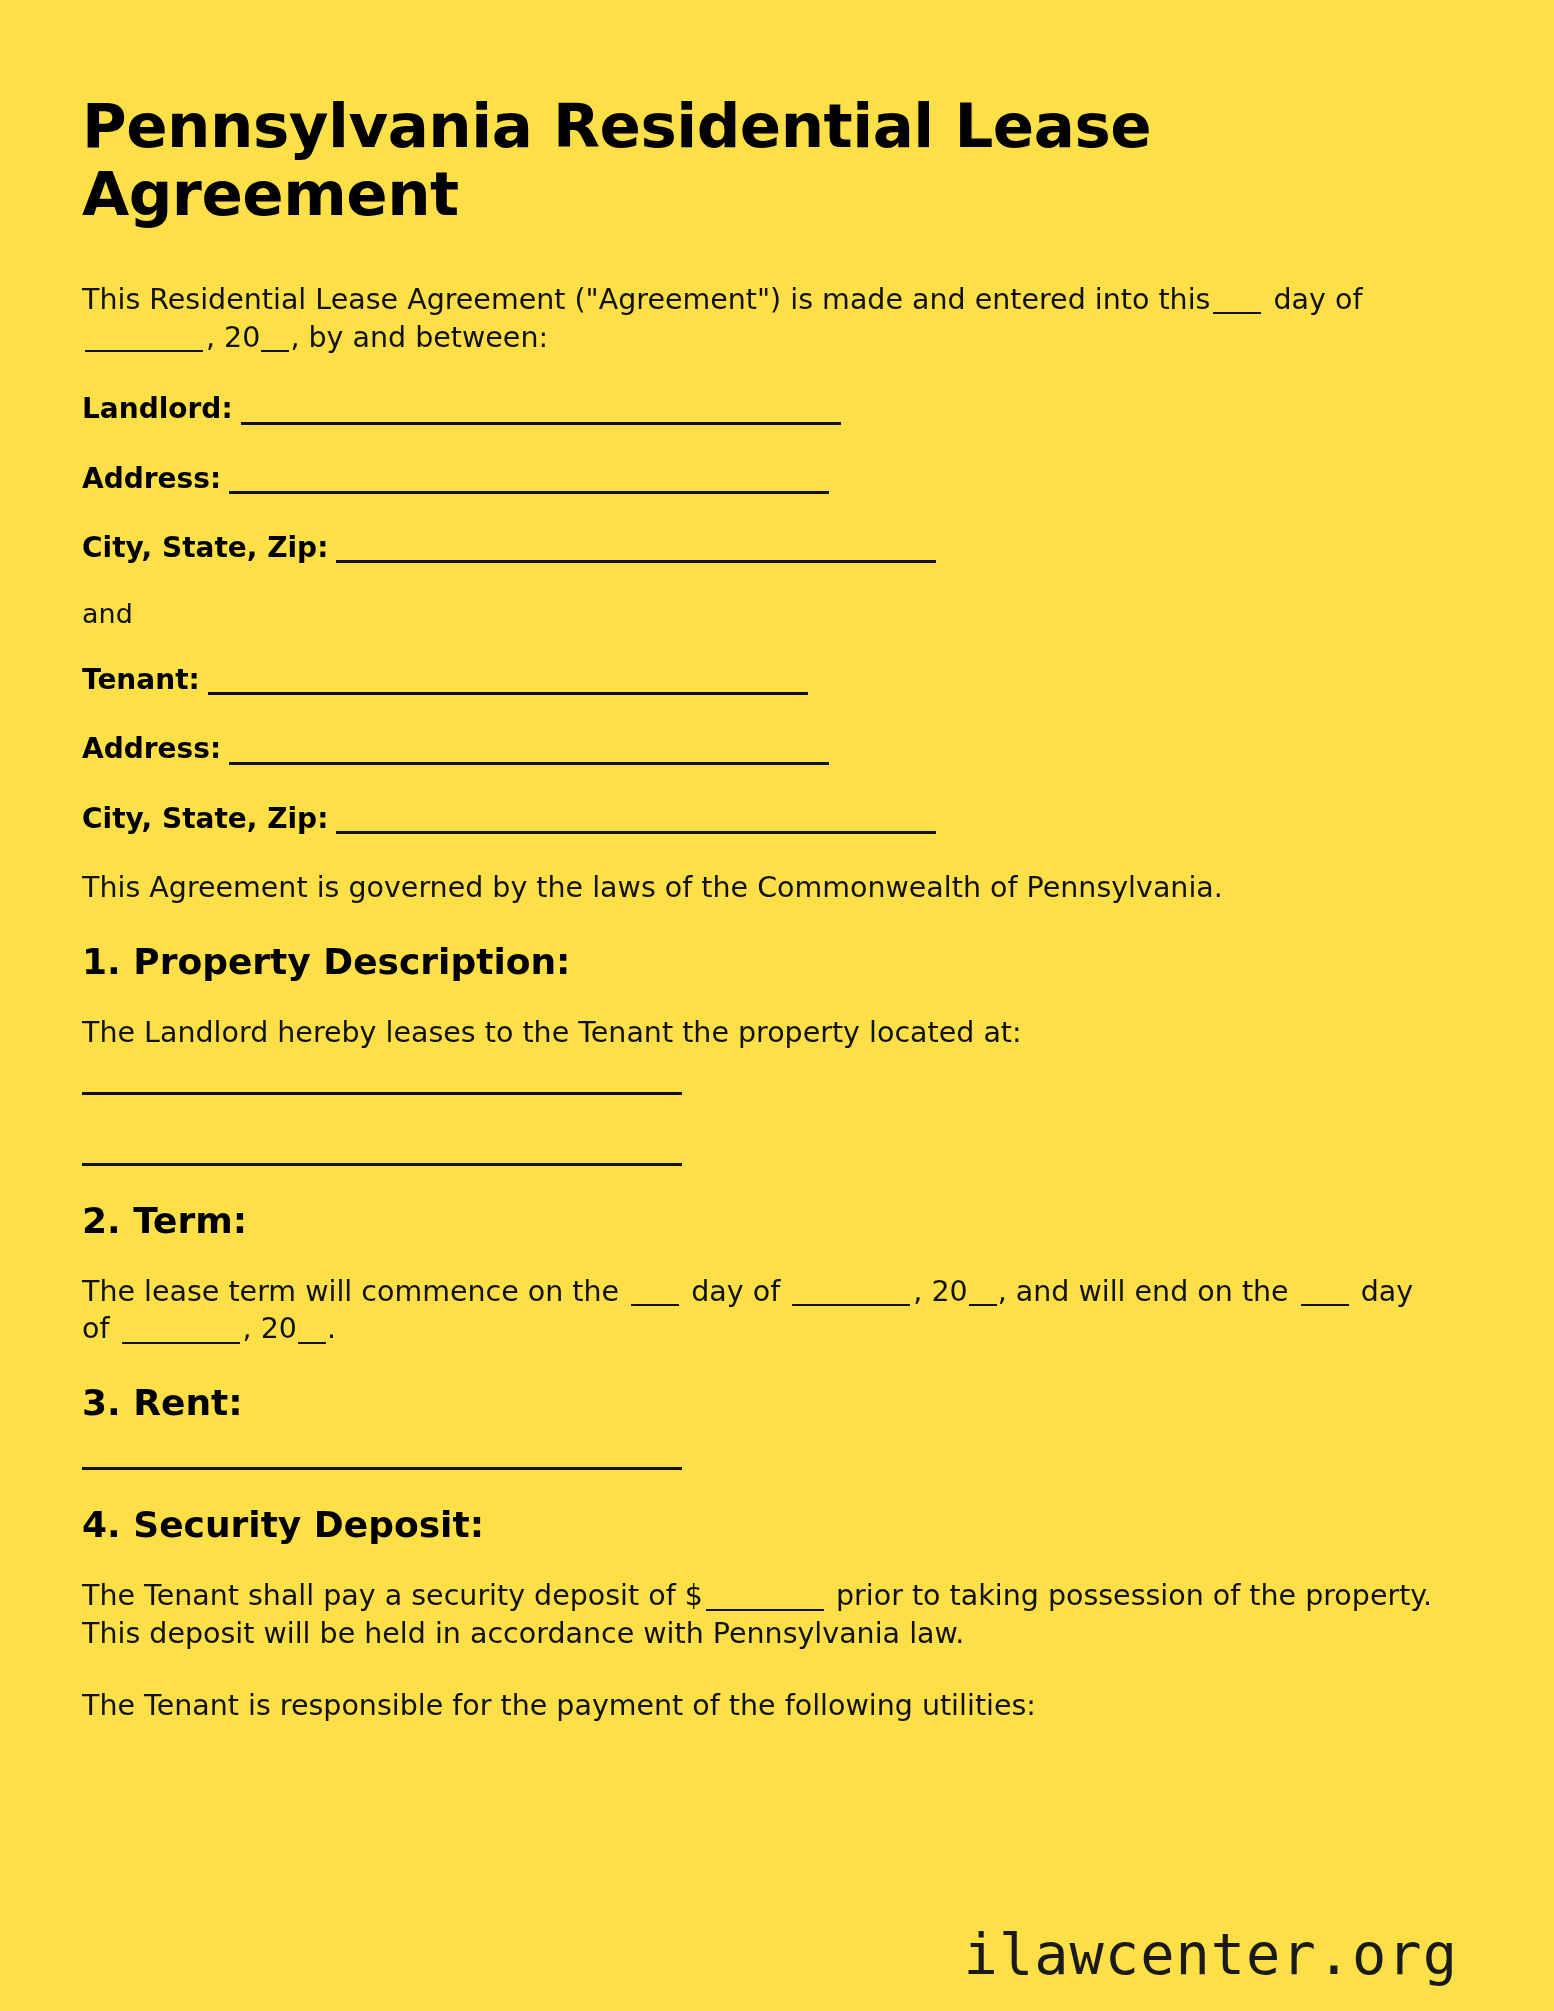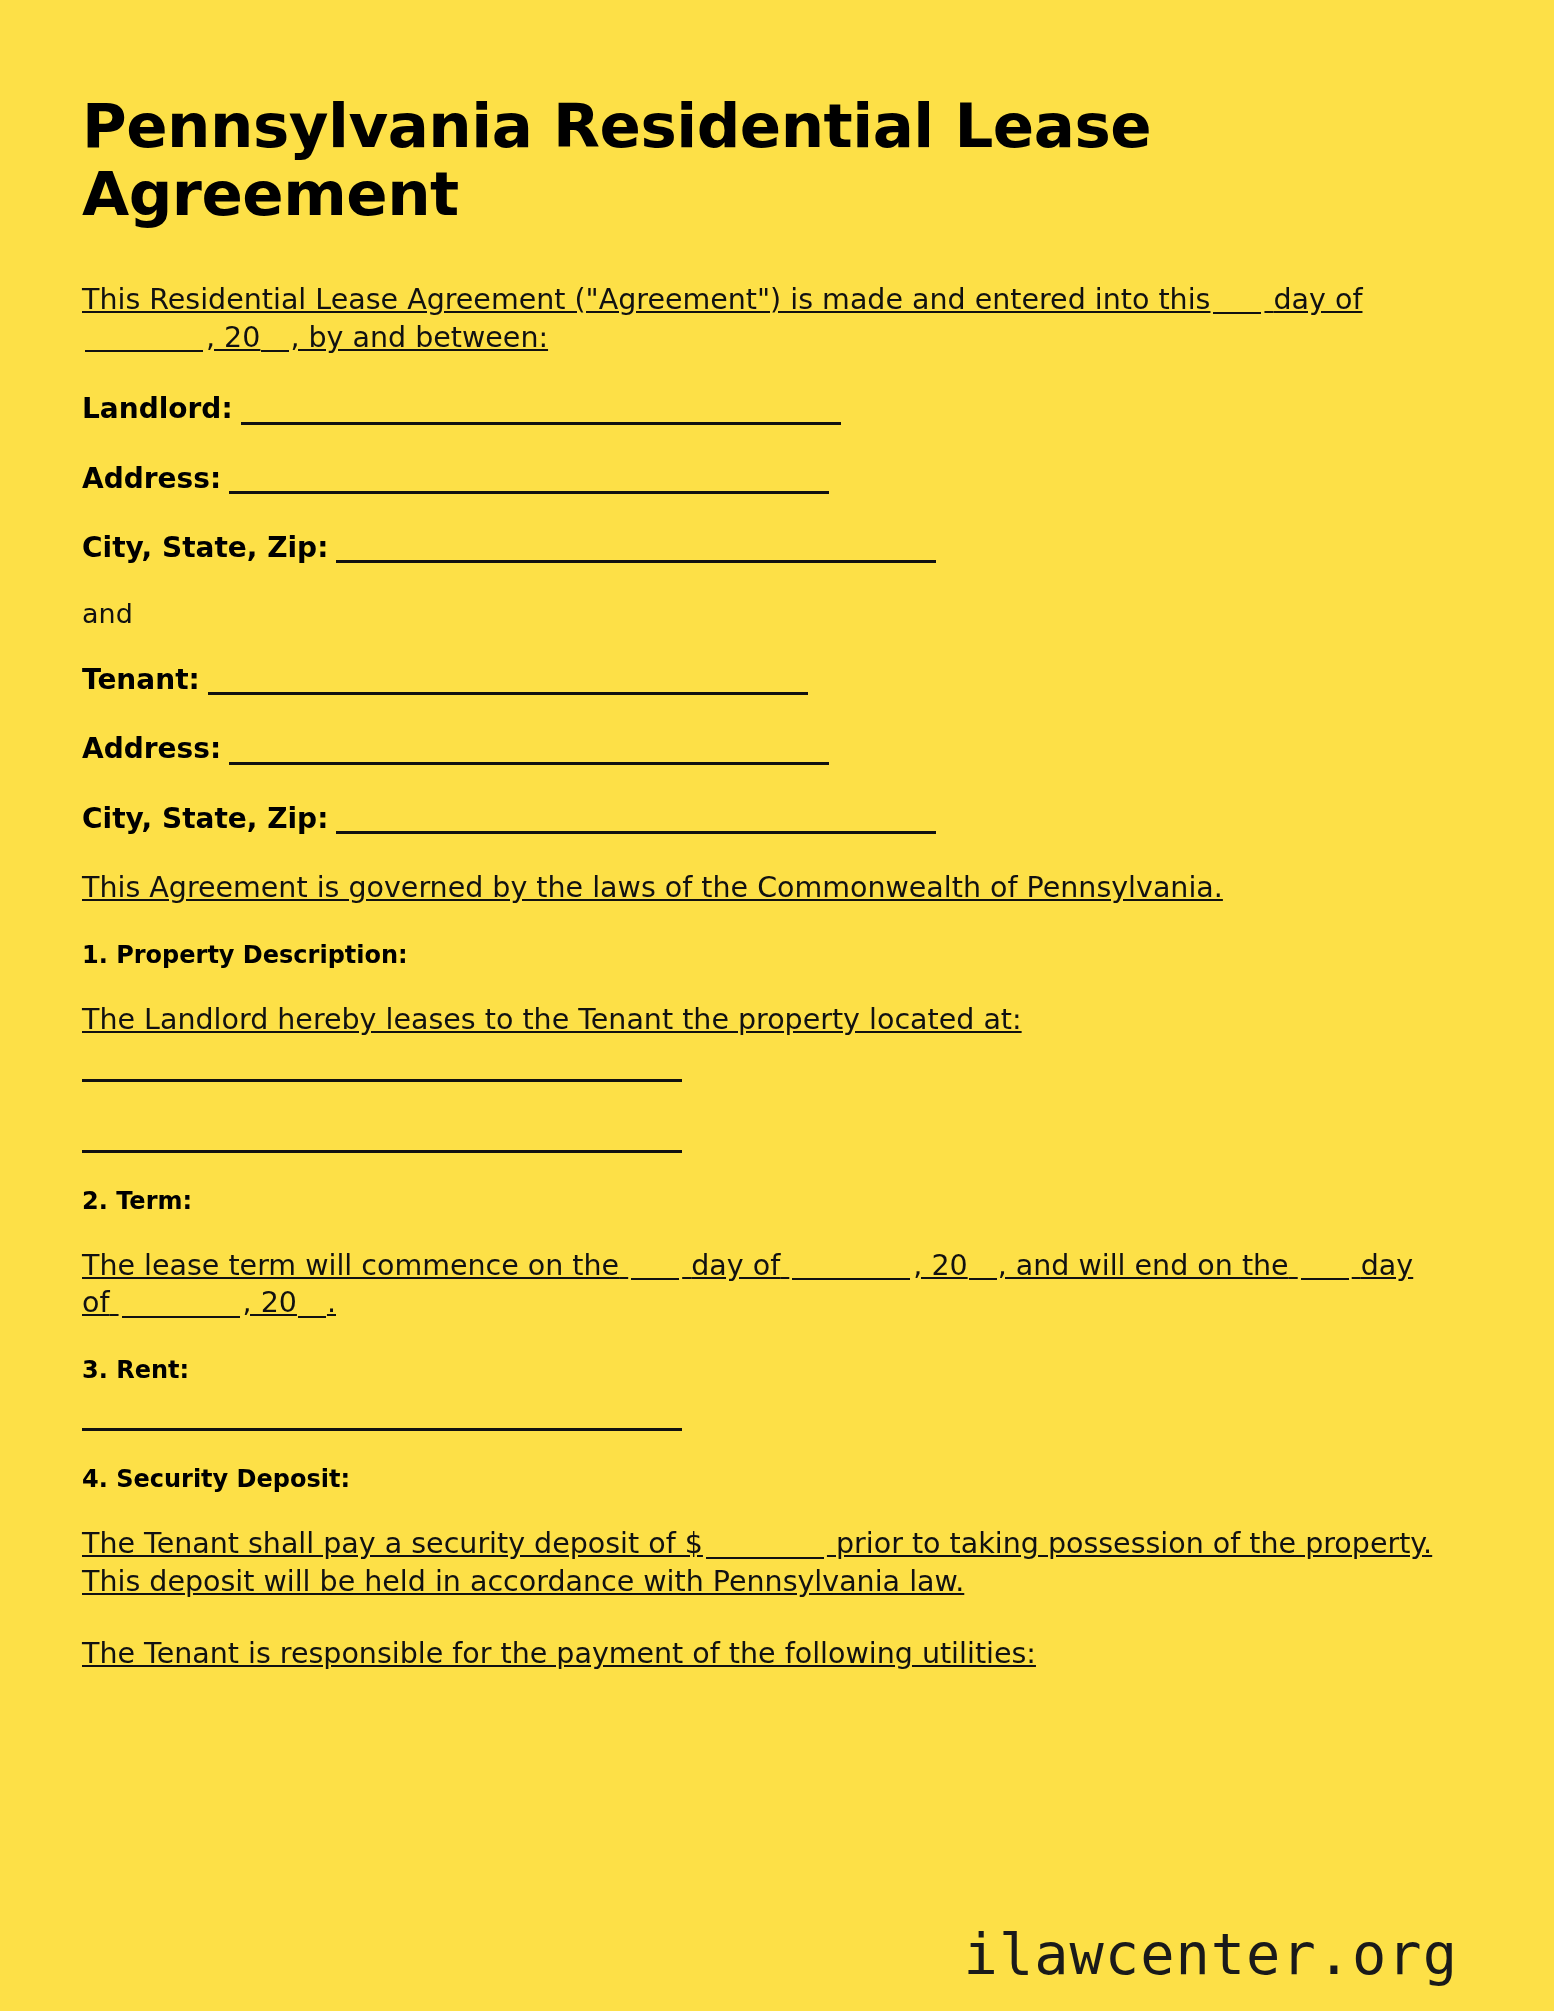--- a/index.html
+++ b/index.html
@@ -36,21 +36,20 @@
   }
 
   
   .para {
     font-size: 28.5px;
     line-height: 1.33;
     color: #111111;
     margin: 0 0 34px 0;
     max-width: 1370px;
     text-align: left;
-    text-decoration: underline;
   }
   .para.tight { margin-bottom: 30px; }
 
   
   .field-row {
     font-size: 28px;
     line-height: 1.33;
     margin: 0 0 32px 0;
     white-space: nowrap;
   }
@@ -89,21 +88,21 @@
     border-bottom: 2.6px solid #111111;
     vertical-align: -0.20em;
     height: 0.96em;
   }
   .rule-xs { width: 48px; margin: 0 3px; }
   .rule-sm { width: 28px; margin: 0 1px; }
   .rule-md { width: 118px; margin: 0 3px; }
 
   
   .section-heading {
-    font-size: 24px;
+    font-size: 36px;
     font-weight: bold;
     color: #000000;
     margin: 12px 0 32px 0;
   }
 
   
   .word-and {
     font-size: 27px;
     margin: 0 0 32px 0;
   }

